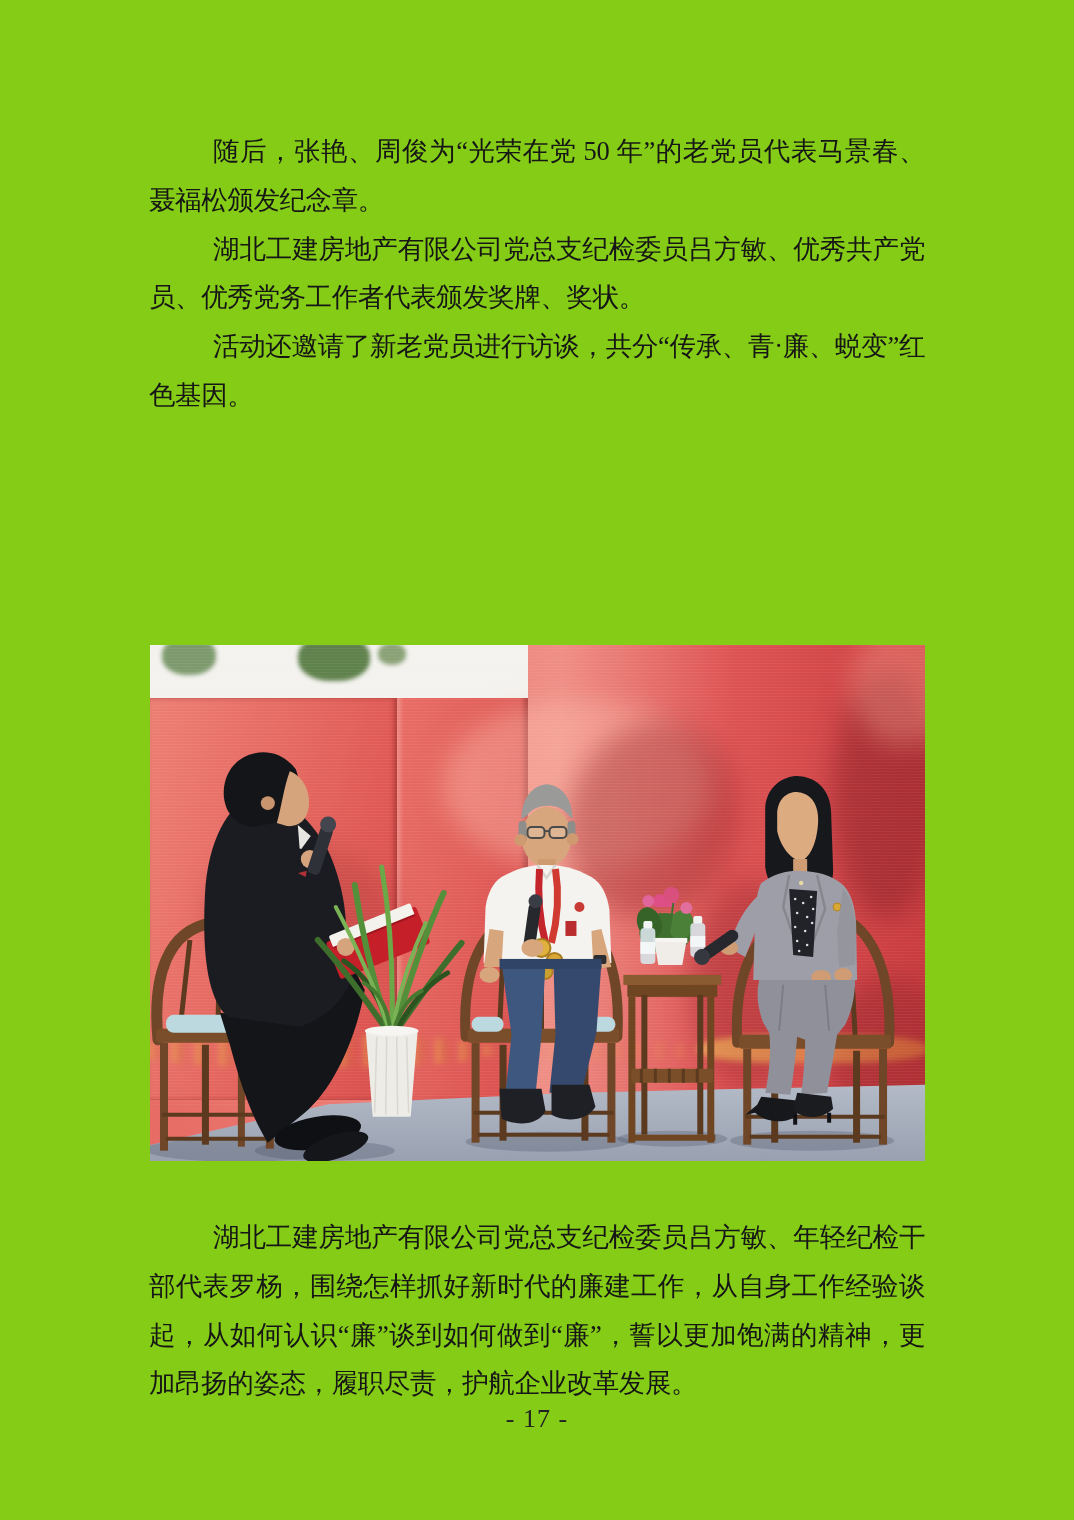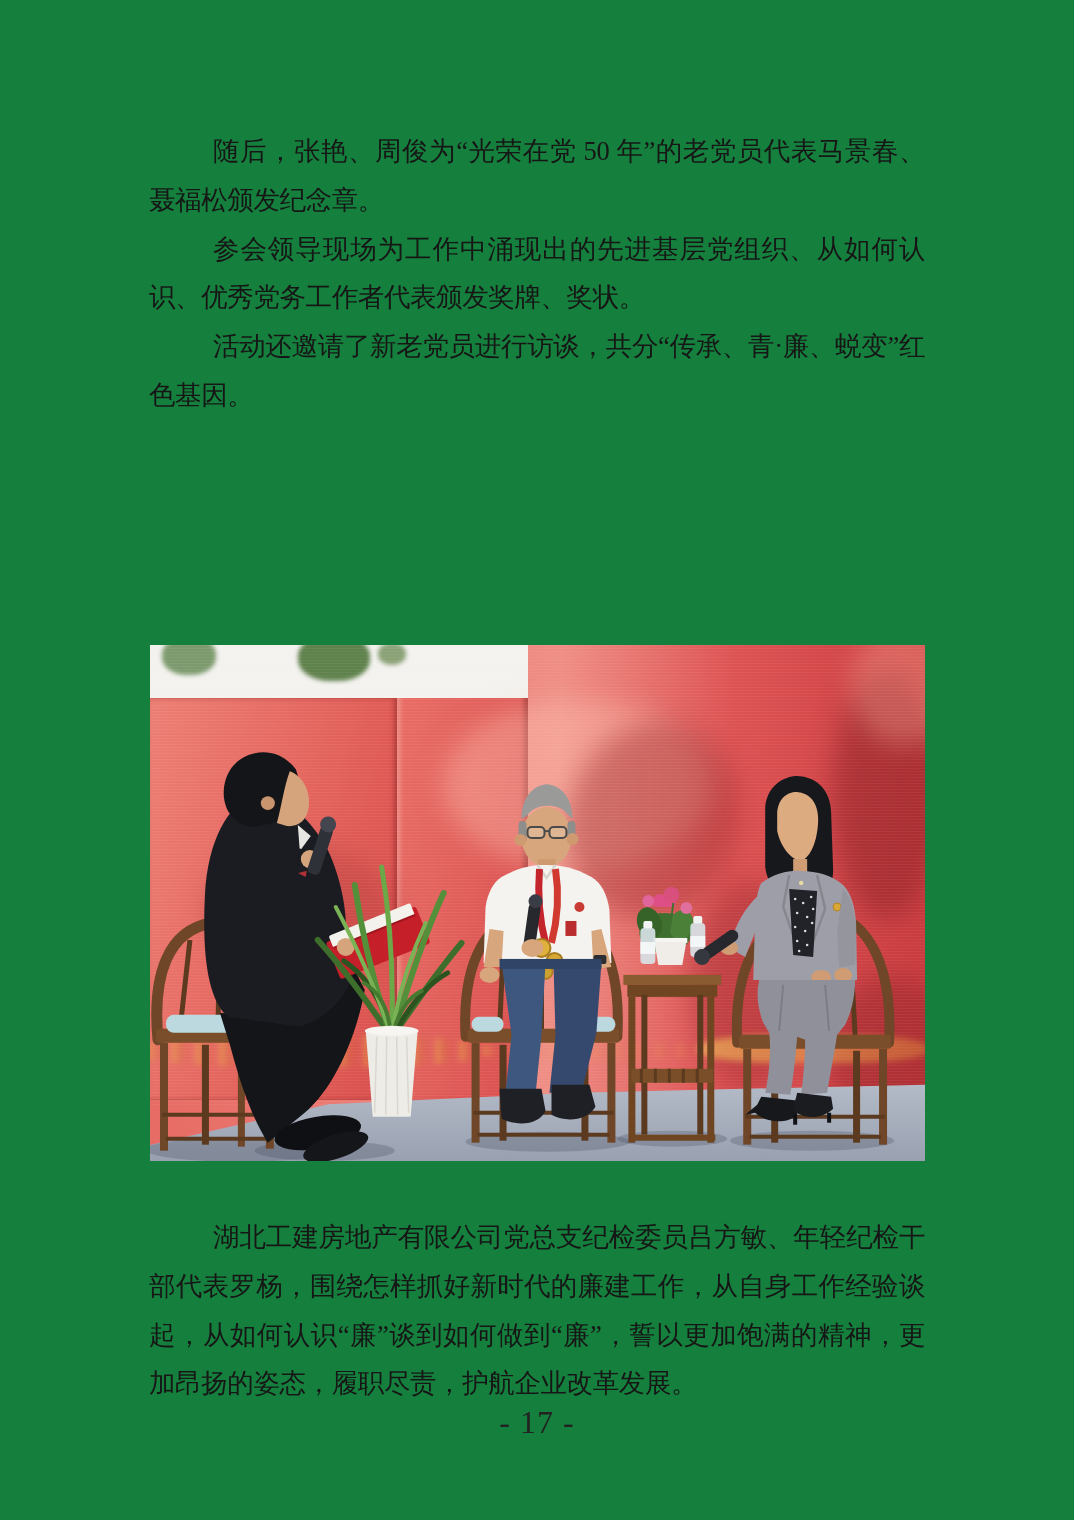--- a/index.html
+++ b/index.html
@@ -5,35 +5,35 @@
   :root{
     --backdrop-red:#e2605c;
     --backdrop-light:#ef8e85;
     --backdrop-deep:#c93b3e;
     --floor-gray:#a7aebc;
     --accent-gold:#d9a43a;
   }
   html,body{margin:0;padding:0;background:#777;}
   .page{
     position:relative;width:1074px;height:1520px;margin:0 auto;
-    background:#15803d;overflow:hidden;
+    background:#84cc16;overflow:hidden;
     font-family:"Liberation Serif","DejaVu Serif",serif;
     color:#161616;
   }
   .textblock{
     position:absolute;left:149px;width:776px;
     font-size:26.5px;line-height:48.8px;letter-spacing:-0.4px;
     text-align:justify;
   }
   .textblock p{margin:0;text-indent:64px;}
   .tb-upper{top:127px;}
   .tb-lower{top:1213px;}
   .pagenum{
     position:absolute;top:1404px;left:0;width:100%;
-    text-align:center;font-size:32px;color:#222;letter-spacing:1px;
+    text-align:center;font-size:26px;color:#222;letter-spacing:1px;
   }
 
   
   .photo{
     position:absolute;left:150px;top:645px;width:775px;height:516px;
     margin:0;overflow:hidden;background:#d9484a;
   }
   .photo *{position:absolute;}
   .wall{
     inset:0;
@@ -81,21 +81,21 @@
   }
   .scene{left:0;top:0;}
 </style>
 </head>
 <body>
 
 <div class="page">
 
   <div class="textblock tb-upper">
     <p>随后，张艳、周俊为“光荣在党 50 年”的老党员代表马景春、聂福松颁发纪念章。</p>
-    <p>参会领导现场为工作中涌现出的先进基层党组织、从如何认识、优秀党务工作者代表颁发奖牌、奖状。</p>
+    <p>湖北工建房地产有限公司党总支纪检委员吕方敏、优秀共产党员、优秀党务工作者代表颁发奖牌、奖状。</p>
     <p>活动还邀请了新老党员进行访谈，共分“传承、青·廉、蜕变”红色基因。</p>
   </div>
 
   <figure class="photo">
     <div class="wall"></div>
     <div class="panel panel-a"></div>
     <div class="panel panel-b"></div>
     <div class="sky">
       <i class="fol f1"></i>
       <i class="fol f2"></i>

